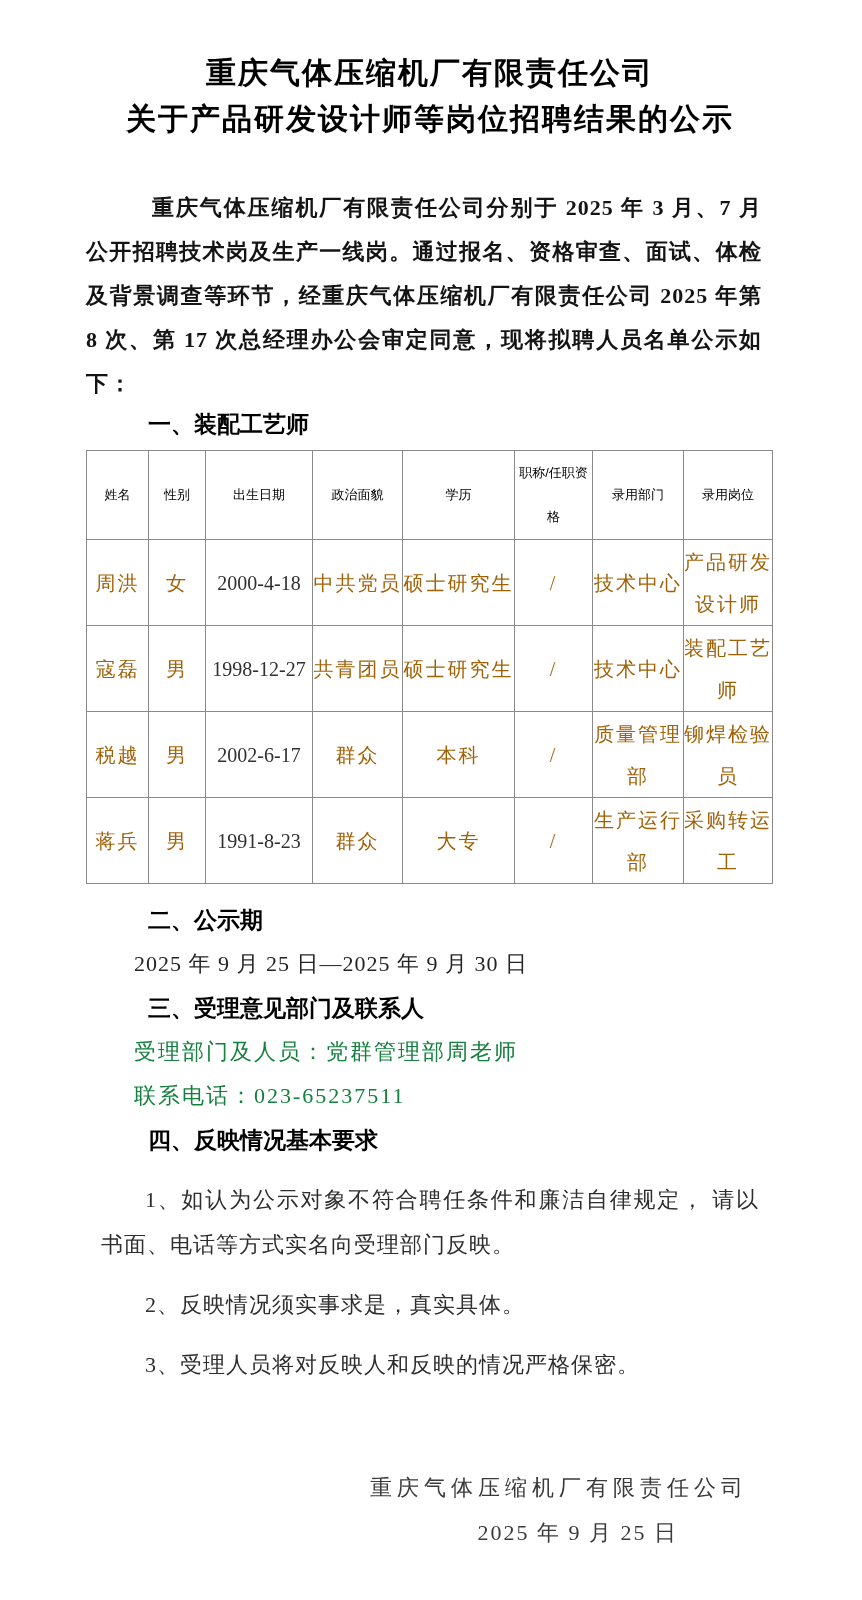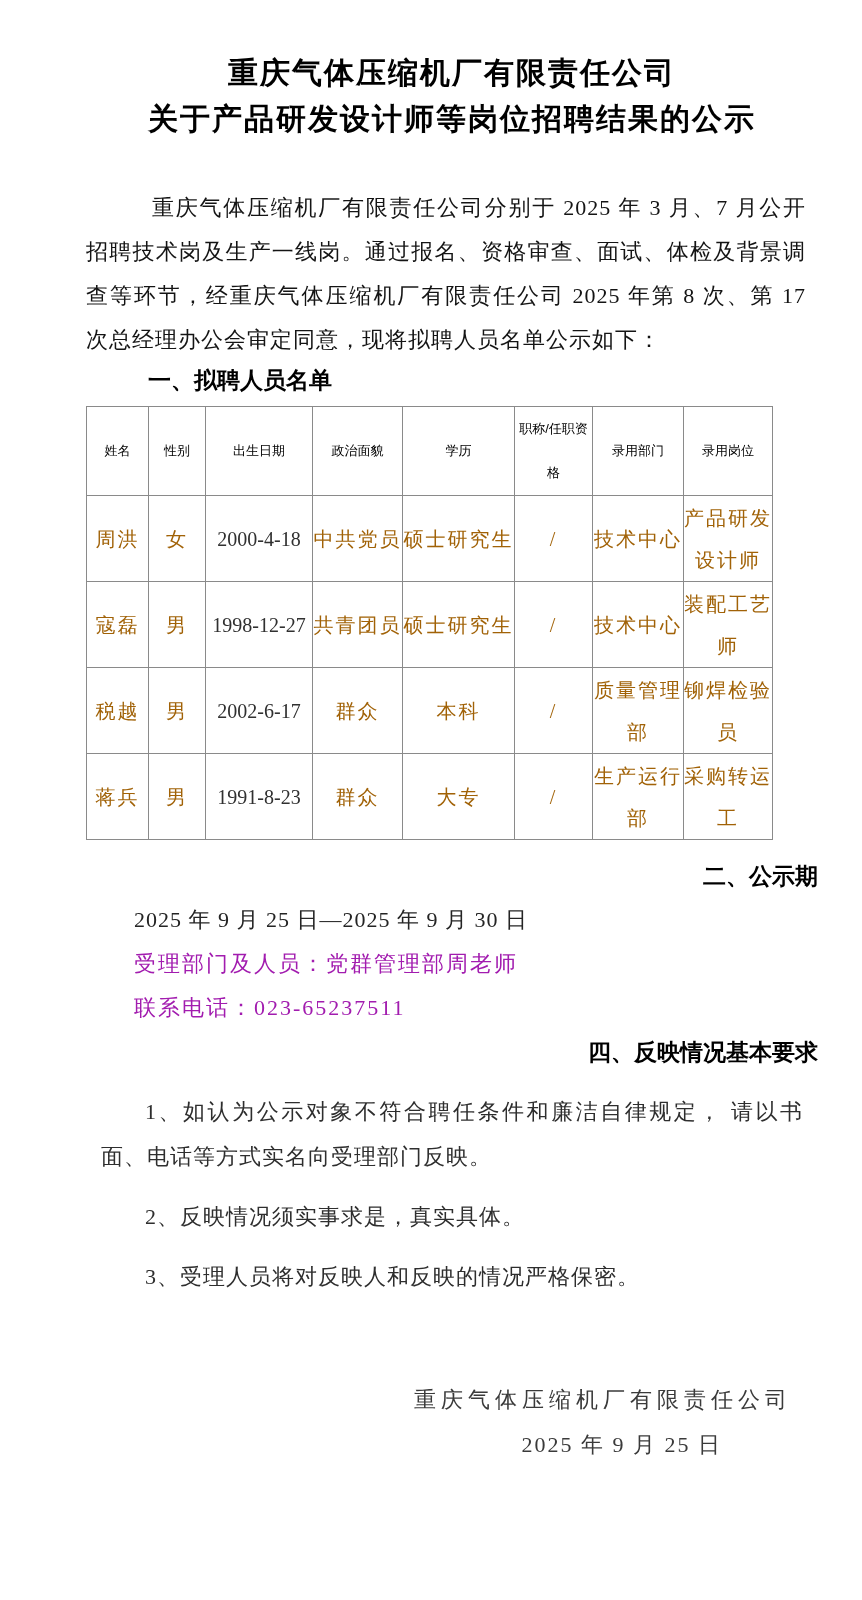--- a/index.html
+++ b/index.html
@@ -11,41 +11,42 @@
     width: 862px;
     height: 1600px;
     overflow: hidden;
     font-family: "Liberation Serif", "DejaVu Serif", serif;
     color: #111111;
   }
   .doc {
     box-sizing: border-box;
     width: 862px;
     height: 1400px;
-    padding: 50px 44px 0 86px;
+    padding: 50px 88px 0 86px;
   }
   .title {
     margin: 0;
     text-align: center;
     font-size: 30px;
     font-weight: bold;
     line-height: 46px;
     letter-spacing: 2px;
     color: #000000;
     font-family: "Liberation Serif", "DejaVu Serif", serif;
   }
   .title span { display: block; }
   .intro {
     margin: 44px 12px 0 0;
     font-size: 22px;
     line-height: 44px;
     text-align: justify;
     text-indent: 66px;
     letter-spacing: 1px;
     color: #141414;
+    font-weight: bold;
   }
   .sec {
     margin: 0;
     padding-left: 62px;
     font-family: "Liberation Sans", "DejaVu Sans", sans-serif;
     font-weight: bold;
     font-size: 23px;
     line-height: 32px;
     color: #000000;
   }
@@ -75,28 +76,28 @@
   table.roster tbody td {
     font-family: "Liberation Serif", "DejaVu Serif", serif;
     font-weight: normal;
     font-size: 20px;
     line-height: 42px;
     letter-spacing: 2px;
     color: #a16207;
   }
   table.roster tbody td:nth-child(3) { letter-spacing: 0; color: #303030; }
   .below { margin-top: 14px; }
-  .below .sec { line-height: 44px; text-align: right; }
+  .below .sec { line-height: 44px; }
   .plain {
     margin: 0;
     padding-left: 48px;
     font-size: 22px;
     line-height: 44px;
     letter-spacing: 2px;
-    color: #a21caf;
+    color: #15803d;
   }
   .plain.date { letter-spacing: 1px; color: #242424; }
   .item {
     margin: 15px;
     font-size: 22px;
     line-height: 45px;
     text-align: justify;
     text-indent: 44px;
     letter-spacing: 1px;
     color: #2e2e2e;
@@ -117,21 +118,21 @@
 
 <div class="doc">
 
   <h1 class="title">
     <span>重庆气体压缩机厂有限责任公司</span>
     <span>关于产品研发设计师等岗位招聘结果的公示</span>
   </h1>
 
   <p class="intro">重庆气体压缩机厂有限责任公司分别于 2025 年 3 月、7 月公开招聘技术岗及生产一线岗。通过报名、资格审查、面试、体检及背景调查等环节，经重庆气体压缩机厂有限责任公司 2025 年第 8 次、第 17 次总经理办公会审定同意，现将拟聘人员名单公示如下：</p>
 
-  <h2 class="sec sec1">一、拟聘人员名单</h2>
+  <h2 class="sec sec1">一、装配工艺师</h2>
 
   <table class="roster">
     <colgroup>
       <col style="width:62px">
         <col style="width:57px">
         <col style="width:107px">
         <col style="width:90px">
       <col style="width:112px">
         <col style="width:78px">
         <col style="width:91px">
@@ -190,20 +191,21 @@
         <td>生产运行部</td>
         <td>采购转运工</td>
       </tr>
     </tbody>
   </table>
 
   <div class="below">
     <h2 class="sec">二、公示期</h2>
     <p class="plain date">2025 年 9 月 25 日—2025 年 9 月 30 日</p>
 
+    <h2 class="sec">三、受理意见部门及联系人</h2>
     <p class="plain">受理部门及人员：党群管理部周老师</p>
     <p class="plain">联系电话：023-65237511</p>
 
     <h2 class="sec">四、反映情况基本要求</h2>
     <p class="item">1、如认为公示对象不符合聘任条件和廉洁自律规定， 请以书面、电话等方式实名向受理部门反映。</p>
     <p class="item">2、反映情况须实事求是，真实具体。</p>
     <p class="item">3、受理人员将对反映人和反映的情况严格保密。</p>
   </div>
 
   <div class="footer">

